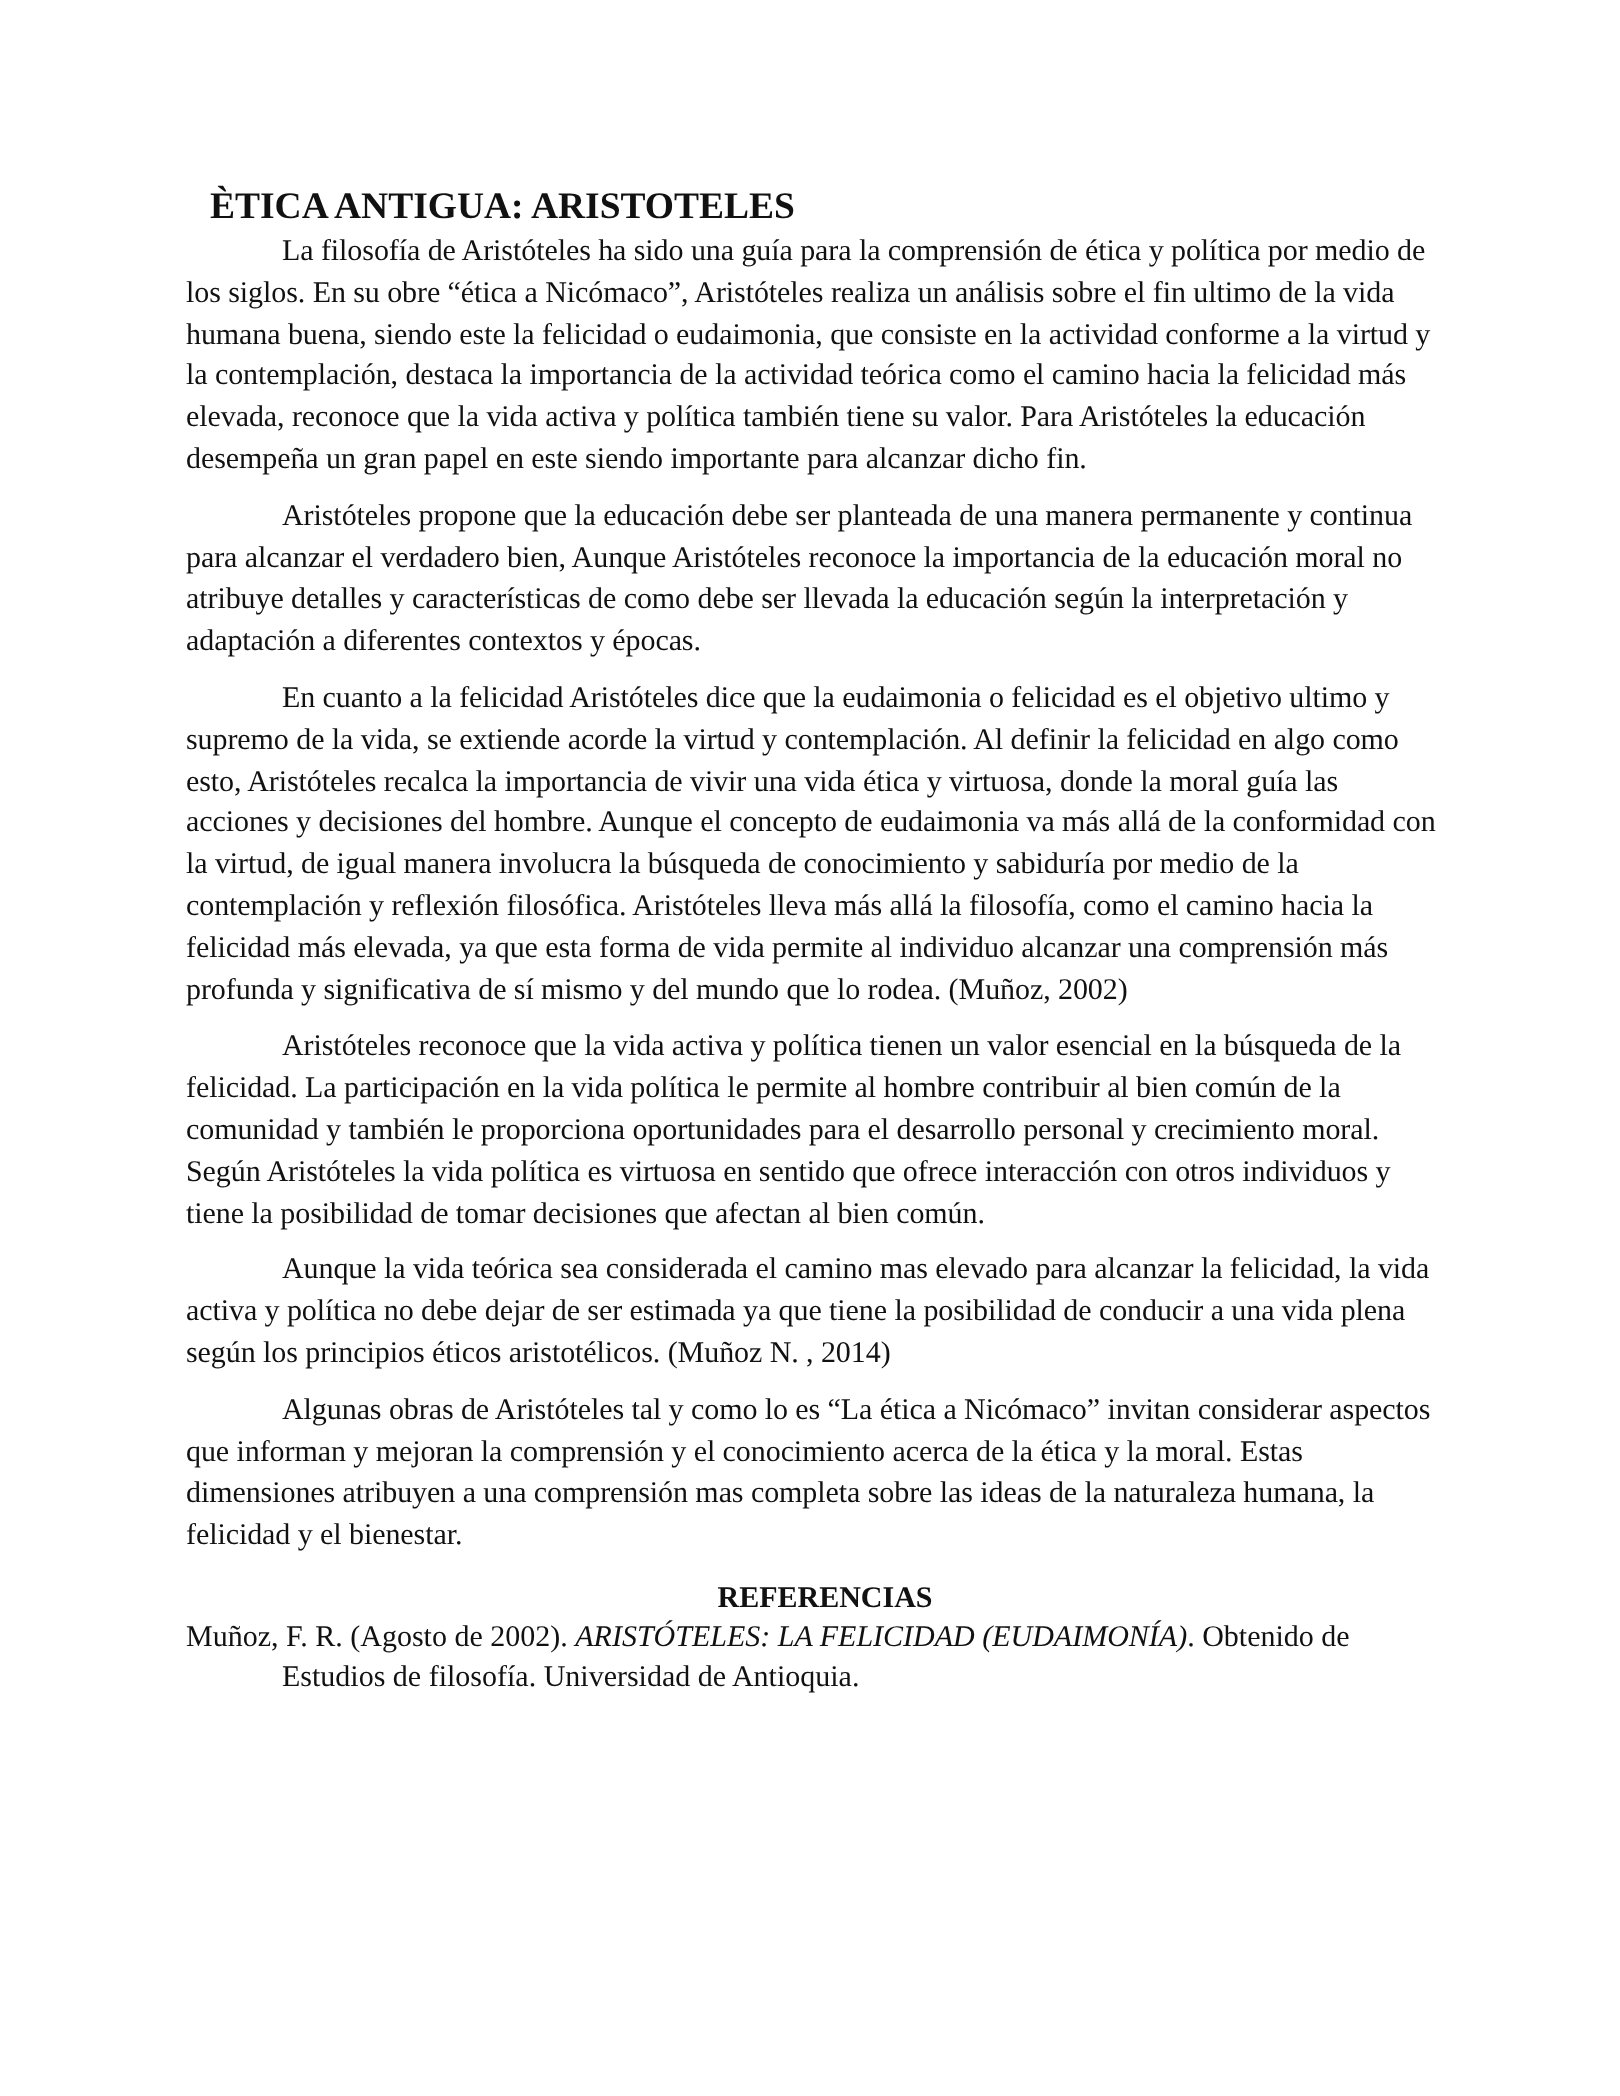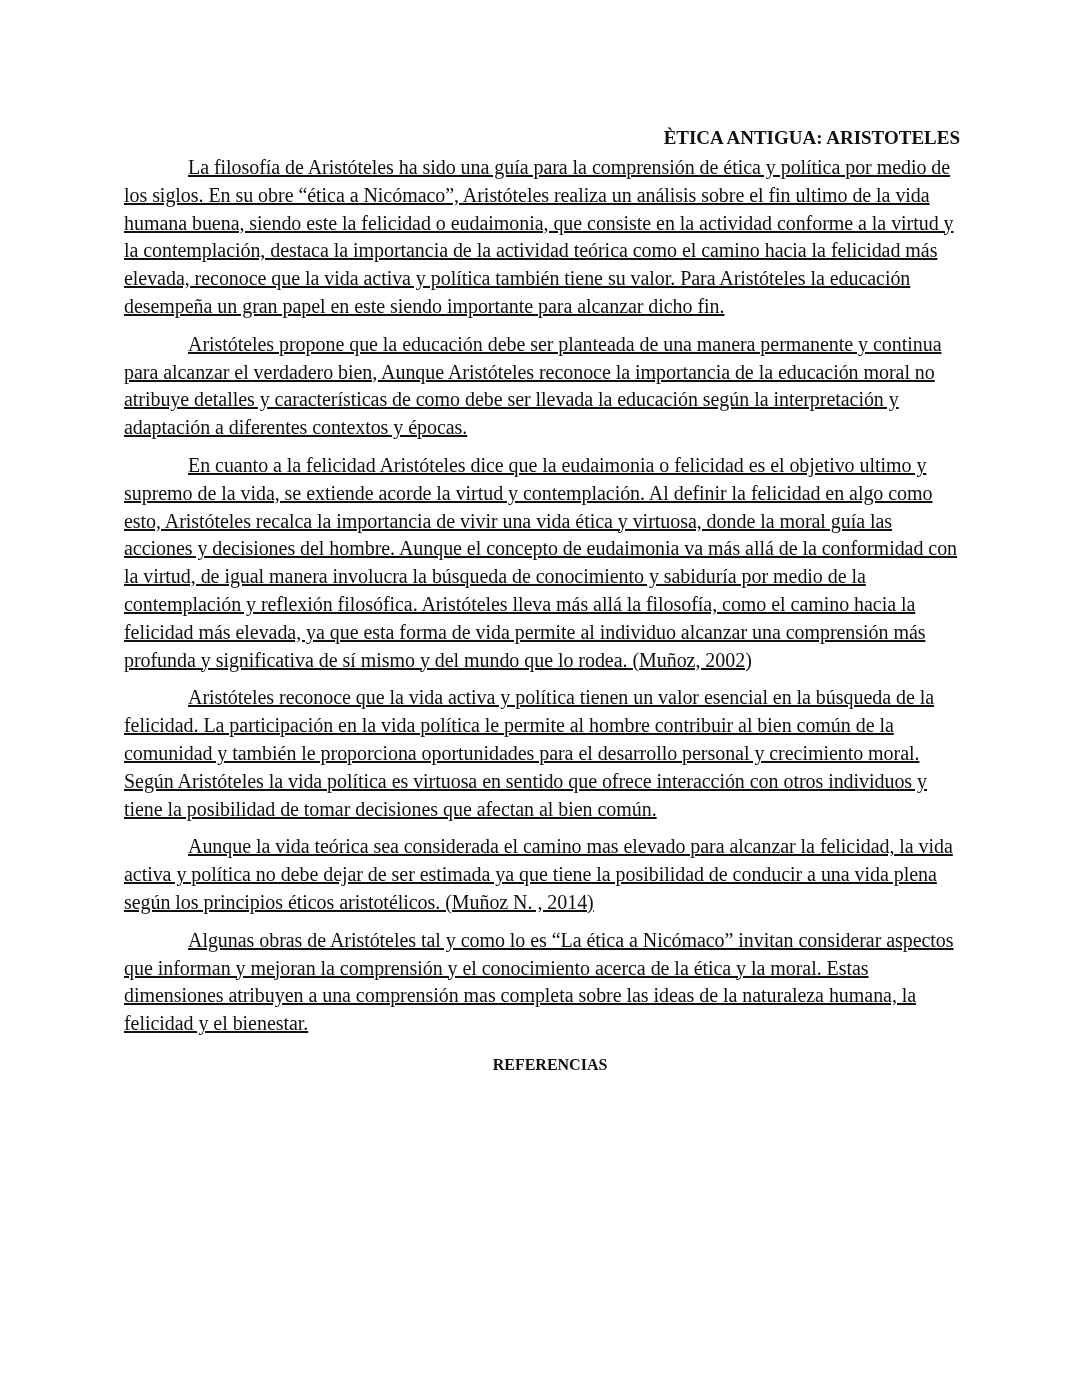--- a/index.html
+++ b/index.html
@@ -2,29 +2,29 @@
 <html><head>
 <meta charset="utf-8">
 <style>
   html, body { margin: 0; padding: 0; background: #ffffff; }
   body {
     width: 1080px; height: 1397px; position: relative; overflow: hidden;
     font-family: "Liberation Serif", serif; color: #111111;
   }
   .page { position: absolute; left: 124px; top: 124px; width: 836px; }
   .title {
-    text-align: right; font-weight: bold; font-size: 19px;
+    text-align: left; font-weight: bold; font-size: 25px;
     line-height: 28px; margin: 0 0 2px 0; padding-left: 16px;
   }
   .para {
     font-size: 20px; line-height: 27.8px; margin: 0 0 10px 0;
-    text-indent: 64px; text-align: left; letter-spacing: -0.05px; text-decoration: underline;
+    text-indent: 64px; text-align: left; letter-spacing: -0.05px;
   }
   .refs-title {
-    text-align: center; font-weight: bold; font-size: 16px;
+    text-align: center; font-weight: bold; font-size: 20px;
     line-height: 26px; margin: 14px 0 0 0; padding-left: 16px;
   }
   .ref {
     font-size: 20px; line-height: 27.5px; margin: 0;
     padding-left: 64px; text-indent: -64px;
   }
   .ref i { font-style: italic; }
 </style>
 </head>
 <body>
@@ -33,13 +33,14 @@
   <h1 class="title">ÈTICA ANTIGUA: ARISTOTELES</h1>
 
   <p class="para">La filosofía de Aristóteles ha sido una guía para la comprensión de ética y política por medio de los siglos. En su obre “ética a Nicómaco”, Aristóteles realiza un análisis sobre el fin ultimo de la vida humana buena, siendo este la felicidad o eudaimonia, que consiste en la actividad conforme a la virtud y la contemplación, destaca la importancia de la actividad teórica como el camino hacia la felicidad más elevada, reconoce que la vida activa y política también tiene su valor. Para Aristóteles la educación desempeña un gran papel en este siendo importante para alcanzar dicho fin.</p>
   <p class="para">Aristóteles propone que la educación debe ser planteada de una manera permanente y continua para alcanzar el verdadero bien, Aunque Aristóteles reconoce la importancia de la educación moral no atribuye detalles y características de como debe ser llevada la educación según la interpretación y adaptación a diferentes contextos y épocas.</p>
   <p class="para">En cuanto a la felicidad Aristóteles dice que la eudaimonia o felicidad es el objetivo ultimo y supremo de la vida, se extiende acorde la virtud y contemplación. Al definir la felicidad en algo como esto, Aristóteles recalca la importancia de vivir una vida ética y virtuosa, donde la moral guía las acciones y decisiones del hombre. Aunque el concepto de eudaimonia va más allá de la conformidad con la virtud, de igual manera involucra la búsqueda de conocimiento y sabiduría por medio de la contemplación y reflexión filosófica. Aristóteles lleva más allá la filosofía, como el camino hacia la felicidad más elevada, ya que esta forma de vida permite al individuo alcanzar una comprensión más profunda y significativa de sí mismo y del mundo que lo rodea. (Muñoz, 2002)</p>
   <p class="para">Aristóteles reconoce que la vida activa y política tienen un valor esencial en la búsqueda de la felicidad. La participación en la vida política le permite al hombre contribuir al bien común de la comunidad y también le proporciona oportunidades para el desarrollo personal y crecimiento moral. Según Aristóteles la vida política es virtuosa en sentido que ofrece interacción con otros individuos y tiene la posibilidad de tomar decisiones que afectan al bien común.</p>
   <p class="para">Aunque la vida teórica sea considerada el camino mas elevado para alcanzar la felicidad, la vida activa y política no debe dejar de ser estimada ya que tiene la posibilidad de conducir a una vida plena según los principios éticos aristotélicos. (Muñoz N. , 2014)</p>
   <p class="para">Algunas obras de Aristóteles tal y como lo es “La ética a Nicómaco” invitan considerar aspectos que informan y mejoran la comprensión y el conocimiento acerca de la ética y la moral. Estas dimensiones atribuyen a una comprensión mas completa sobre las ideas de la naturaleza humana, la felicidad y el bienestar.</p>
 
   <h2 class="refs-title">REFERENCIAS</h2>
+  <p class="ref"><span>Muñoz, F. R. (Agosto de 2002). </span><i>ARISTÓTELES: LA FELICIDAD (EUDAIMONÍA)</i><span>. Obtenido de Estudios de filosofía. Universidad de Antioquia.</span></p>
 </div>
 
 </body></html>

